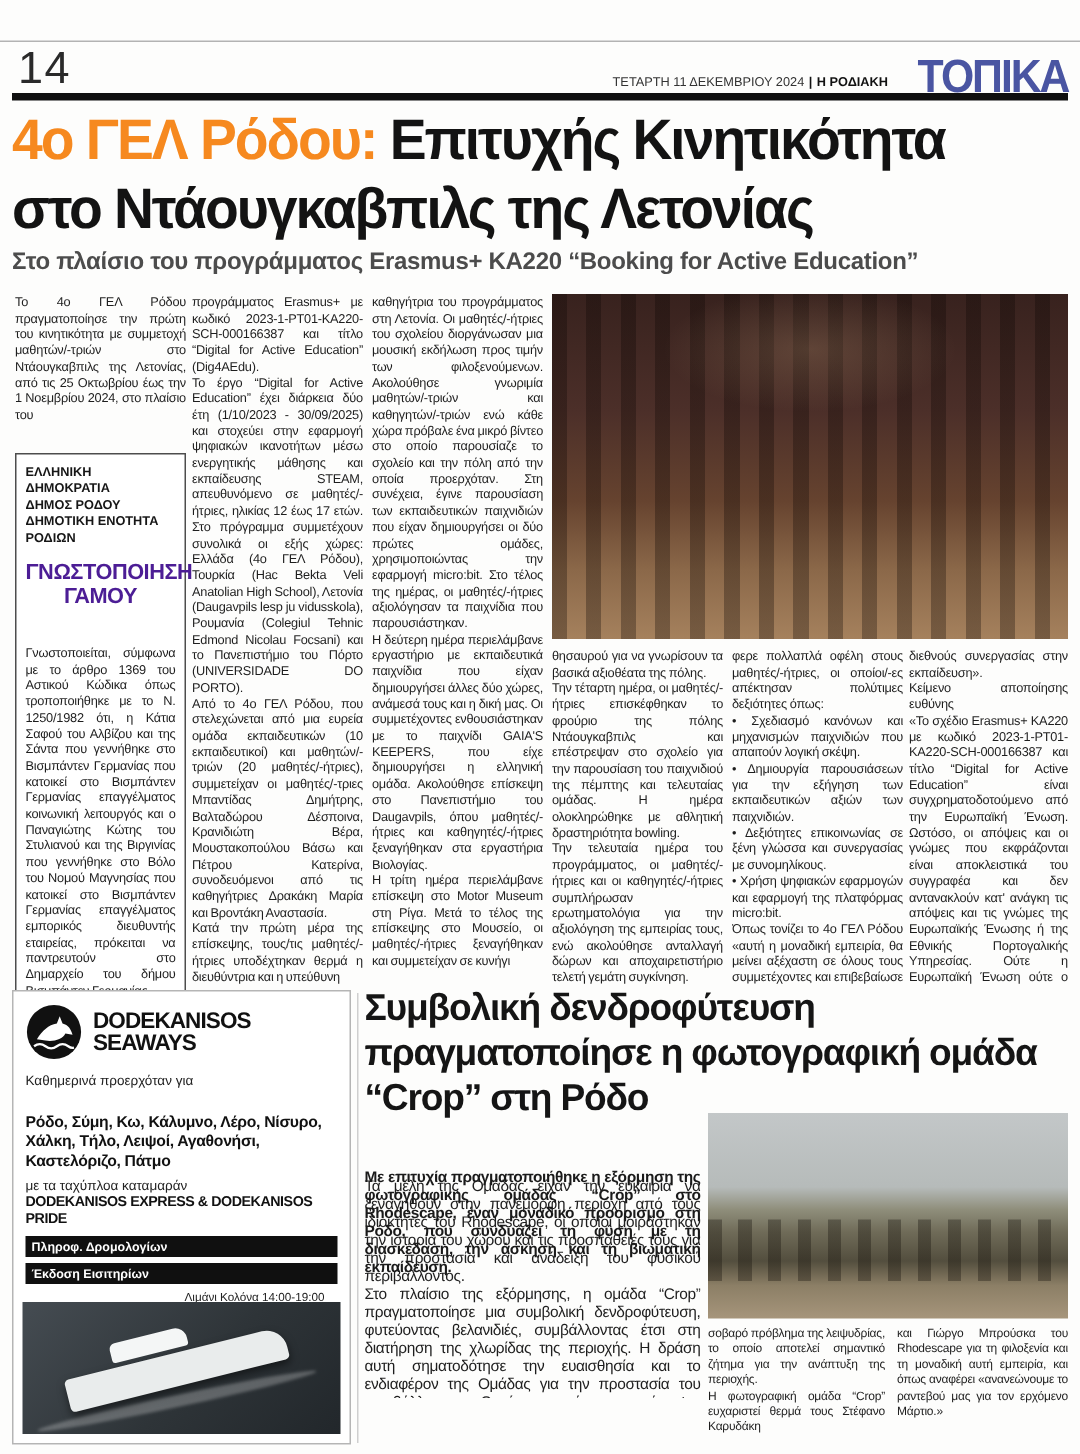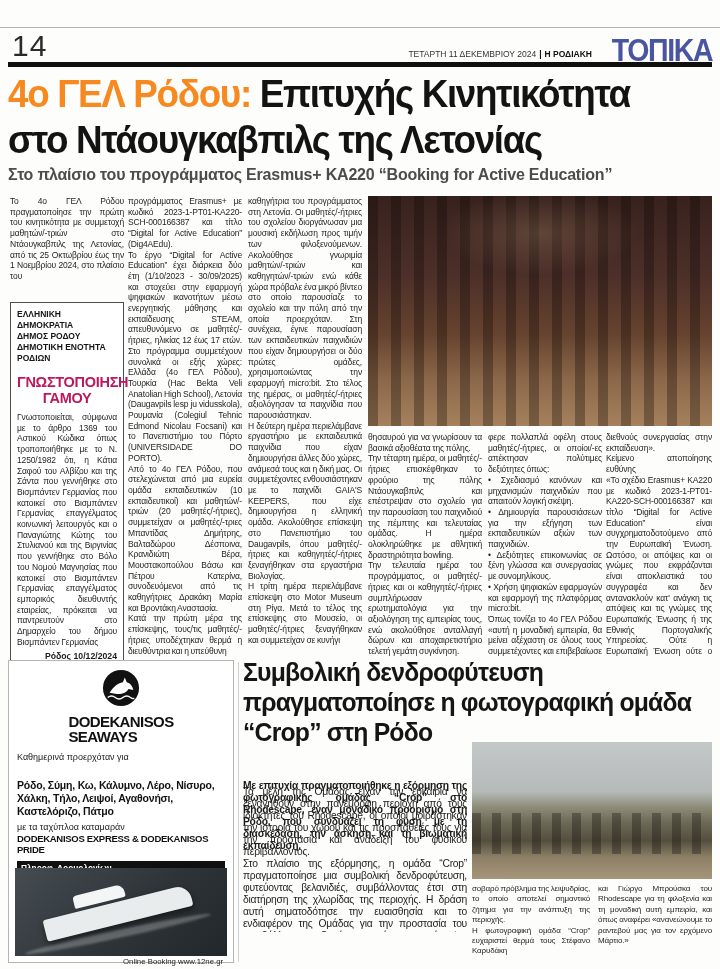--- a/index.html
+++ b/index.html
@@ -44,30 +44,30 @@
   }
   .photo2{left:472px;top:742px;width:240px;height:137px;
     background:linear-gradient(180deg,#c3c7c8 0%,#b6bbba 36%,#8f8e7b 47%,#6f6b58 58%,#534e3e 72%,#8c7f66 84%,#a6957b 100%);}
   .photo2 .crowd{position:absolute;left:0;right:0;top:52%;height:30%;
     background:repeating-linear-gradient(90deg, rgba(20,16,10,0.35) 0 9px, rgba(0,0,0,0) 9px 20px);}
 
   
   .notice-box{left:10px;top:302px;width:114px;border:1px solid #4d4d4d;background:#fff;
     padding:6px 6px 4px 6px;box-sizing:border-box;}
   .notice-gov{font-size:8.5px;line-height:11px;font-weight:bold;white-space:pre-line;color:#161616;}
-  .notice-title{margin:10px 0 6px 0;text-align:center;font-size:14.5px;line-height:16px;font-weight:bold;color:#be185d;letter-spacing:-0.3px;}
+  .notice-title{margin:10px 0 24px 0;text-align:center;font-size:14.5px;line-height:16px;font-weight:bold;color:#4c1d95;letter-spacing:-0.3px;}
   .notice-body{font-size:8.5px;line-height:10.7px;text-align:justify;letter-spacing:-0.15px;word-spacing:-0.4px;color:#1e1e1e;}
   .notice-date{margin-top:4px;text-align:right;font-size:8.7px;font-weight:bold;}
   .notice-sigs{margin-top:2px;text-align:center;font-size:8.7px;line-height:11px;font-weight:bold;white-space:pre-line;}
   .notice-code{text-align:right;font-size:4.5px;color:#8a8a8a;margin-top:2px;}
 
   
   .ad-box{left:8px;top:660px;width:226px;height:303px;border:1px solid #b5b5b5;background:#fff;
     box-sizing:border-box;padding:8px 8px 0 8px;}
-  .ad-logo-row{display:flex;align-items:center;gap:7px;margin-bottom:8px;flex-direction:column;}
+  .ad-logo-row{display:flex;align-items:center;gap:7px;margin-bottom:8px;}
   .ad-logo{width:38px;height:38px;flex:0 0 auto;}
   .ad-brand{font-weight:bold;font-size:15px;line-height:15px;letter-spacing:-0.6px;color:#111;}
   .ad-intro{font-size:9px;color:#222;margin-bottom:2px;}
   .ad-dest{font-size:10.5px;line-height:13px;font-weight:bold;color:#111;letter-spacing:-0.2px;margin-bottom:4px;margin-top:17px;}
   .ad-cata{font-size:9px;color:#222;margin-bottom:1px;}
   .ad-vessels{font-size:9.5px;font-weight:bold;color:#111;letter-spacing:-0.3px;margin-bottom:6px;}
   .ad-table-headers{display:flex;gap:4px;margin-bottom:4px;flex-direction:column;}
   .ad-th{background:#101010;color:#fff;font-size:8.3px;font-weight:bold;padding:2px 4px;flex:1;white-space:nowrap;}
   .ad-contacts{display:flex;gap:4px;}
   .ad-contact{flex:1;font-size:7.8px;line-height:10px;color:#222;white-space:pre-line;}

